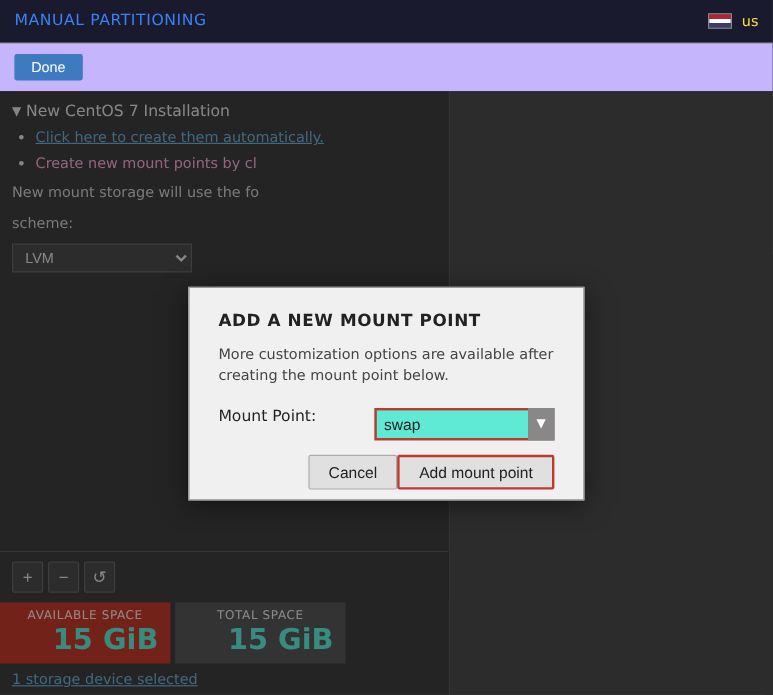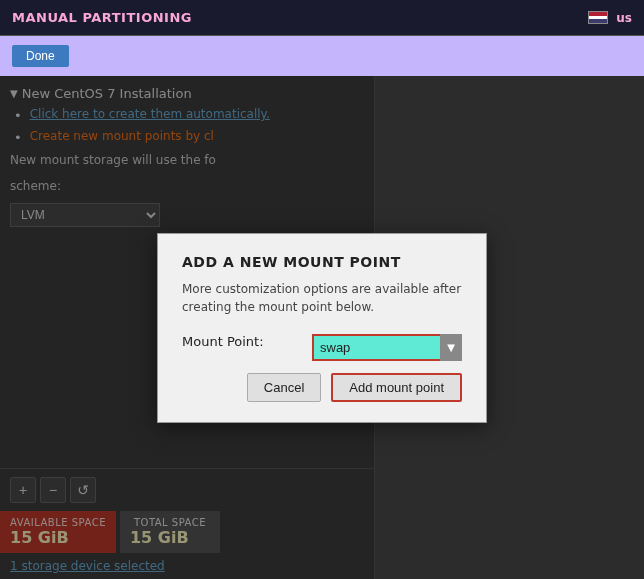--- a/index.html
+++ b/index.html
@@ -18,40 +18,39 @@
       background: #1a1a2e;
       display: flex;
       align-items: center;
       justify-content: space-between;
       padding: 6px 12px;
       height: 36px;
       border-bottom: 1px solid #555;
     }
     .top-header-title {
       font-size: 13px;
-      font-weight: bold;
-      color: #f9a8d4;
+      font-weight: normal;
+      color: #3b82f6;
       letter-spacing: 0.5px;
     }
     .top-header-right {
       display: flex;
       align-items: center;
       gap: 8px;
     }
     .flag-icon {
       width: 20px;
       height: 13px;
       background: linear-gradient(to bottom, #b22234 33%, #fff 33%, #fff 66%, #3c3b6e 66%);
       border: 1px solid #888;
       font-size: 9px;
     }
     .user-label {
       font-size: 12px;
-      color: #f9a8d4;
-      font-weight: bold;
+      color: #fde047;
     }
 
     
     .done-btn {
       background: #3d7abf;
       color: #fff;
       border: none;
       padding: 4px 14px;
       font-size: 12px;
       cursor: pointer;
@@ -195,23 +194,24 @@
       background: #555;
     }
     .space-label {
       font-size: 10px;
       color: rgba(255,255,255,0.85);
       text-transform: uppercase;
       letter-spacing: 0.5px;
       text-align: center;
     }
     .space-value {
-      font-size: 16px;
+      font-size: 24px;
       font-weight: bold;
-      color: #fef9c3;
+      color: #5eead4;
+      margin-left: 34px;
     }
 
     .storage-link {
       color: #6baed6;
       text-decoration: underline;
       font-size: 12px;
       padding: 6px 10px;
       display: block;
     }
 
@@ -238,21 +238,21 @@
       justify-content: center;
     }
 
     
     .dialog {
       background: #f0f0f0;
       color: #222;
       width: 330px;
       border: 1px solid #999;
       box-shadow: 0 4px 20px rgba(0,0,0,0.5);
-      padding: 20px 24px 20px;
+      padding: 20px 24px 8px;
     }
 
     .dialog-title {
       font-size: 14px;
       font-weight: bold;
       color: #222;
       margin-bottom: 10px;
       letter-spacing: 0.5px;
     }
 
@@ -312,21 +312,20 @@
       padding: 4px 6px;
       font-size: 13px;
       background: #fff;
       color: #222;
       outline: none;
     }
 
     .dialog-buttons {
       display: flex;
       justify-content: flex-end;
-      gap: 10px;
       margin-top: 8px;
     }
 
     .cancel-btn {
       background: #e0e0e0;
       color: #222;
       border: 1px solid #aaa;
       padding: 5px 16px;
       font-size: 13px;
       cursor: pointer;
@@ -339,21 +338,21 @@
       border: 2px solid #c0392b;
       padding: 5px 16px;
       font-size: 13px;
       cursor: pointer;
       border-radius: 2px;
       font-weight: 500;
     }
 
     .create-text {
       font-size: 12px;
-      color: #f97316;
+      color: #f9a8d4;
       text-align: center;
     }
   </style>
 </head>
 <body>
 
 <div class="top-header">
   <span class="top-header-title">MANUAL PARTITIONING</span>
   <div class="top-header-right">
     <span class="flag-icon"></span>

